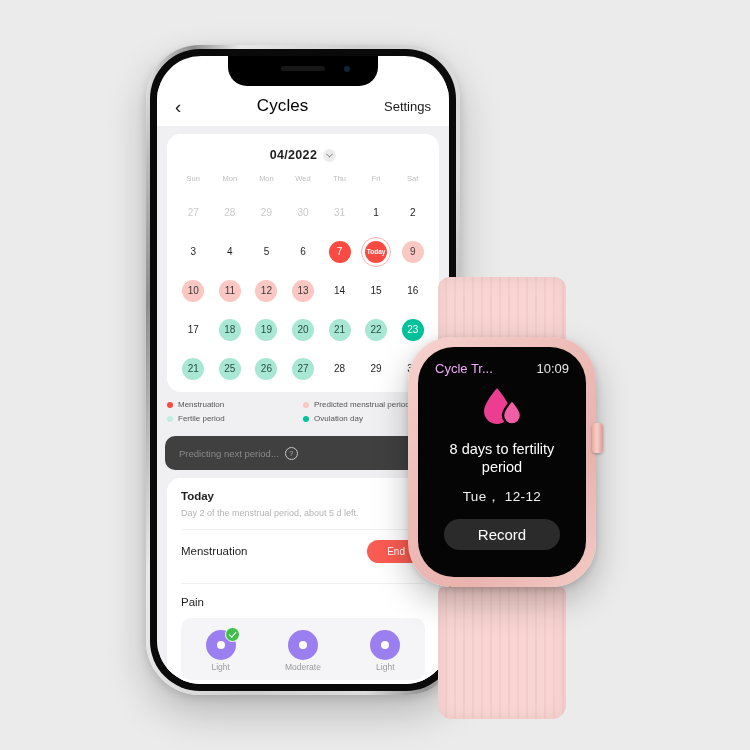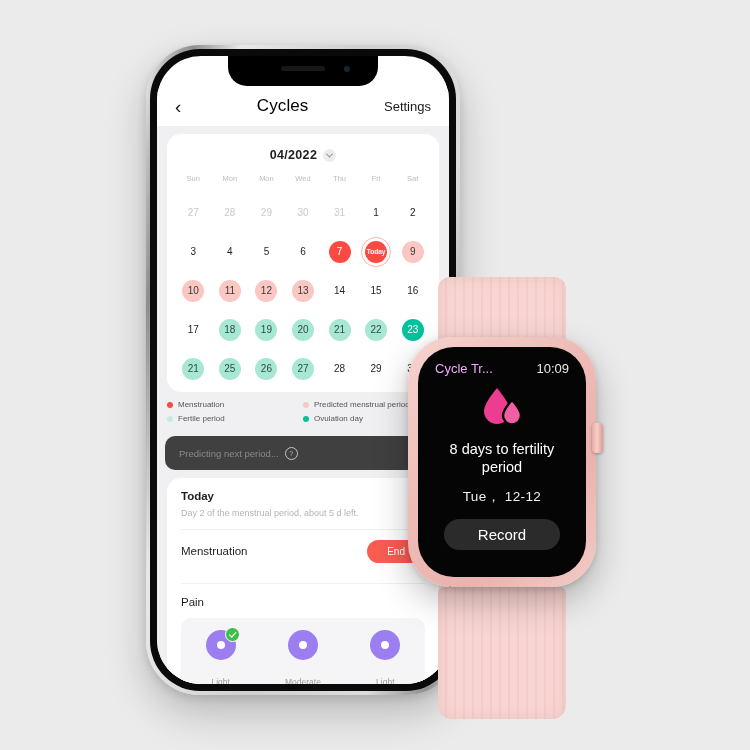--- a/index.html
+++ b/index.html
@@ -119,21 +119,21 @@
   .end-btn{
     background:#fa5c52;color:#fff;font-size:10px;font-weight:500;
     border-radius:13px;padding:6px 20px;border:none;cursor:pointer;
     white-space:nowrap;
   }
   .pain-title{font-size:11.5px;color:#1f1f1f;font-weight:500;padding:12px 0 0 0;}
   .pain-box{
     background:#f5f5f7;border-radius:10px;margin-top:10px;
     display:flex;justify-content:space-around;padding:12px 0 8px 0;
   }
-  .pain-item{display:flex;flex-direction:column;align-items:center;gap:17px;cursor:pointer;}
+  .pain-item{display:flex;flex-direction:column;align-items:center;gap:2px;cursor:pointer;}
   .donut{
     width:30px;height:30px;border-radius:50%;background:#9b7ef0;position:relative;
   }
   .donut::after{
     content:"";position:absolute;left:50%;top:50%;transform:translate(-50%,-50%);
     width:8px;height:8px;border-radius:50%;background:#fff;
   }
   .check{
     position:absolute;right:-4px;top:-3px;width:13px;height:13px;border-radius:50%;
     background:#3fbf4a;border:1.5px solid #fff;display:flex;align-items:center;justify-content:center;

